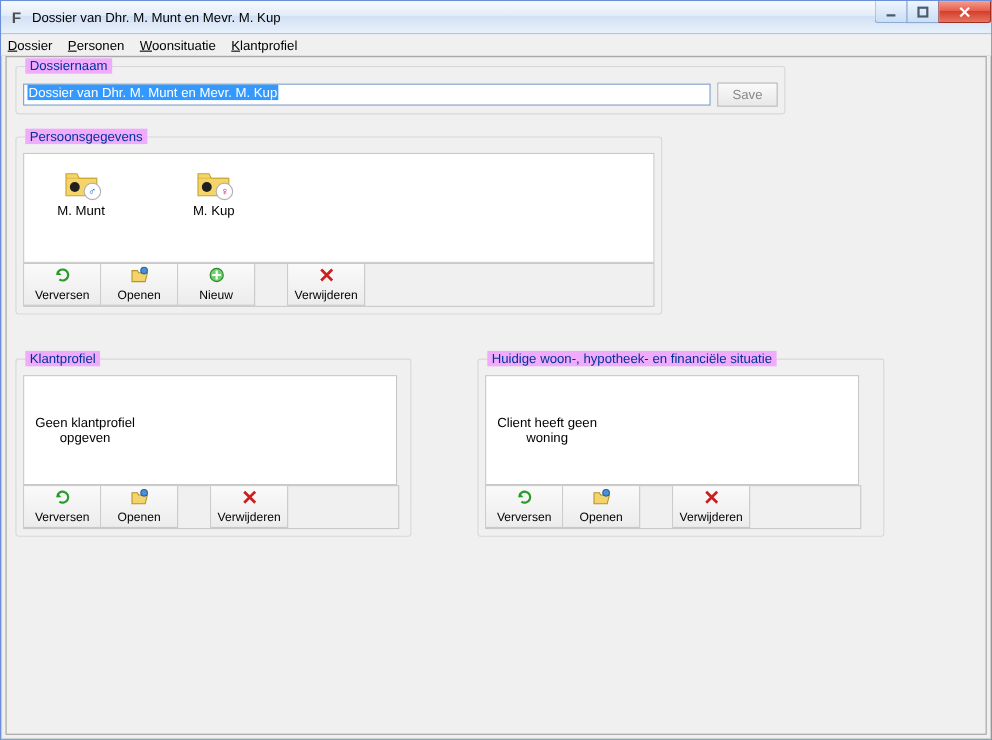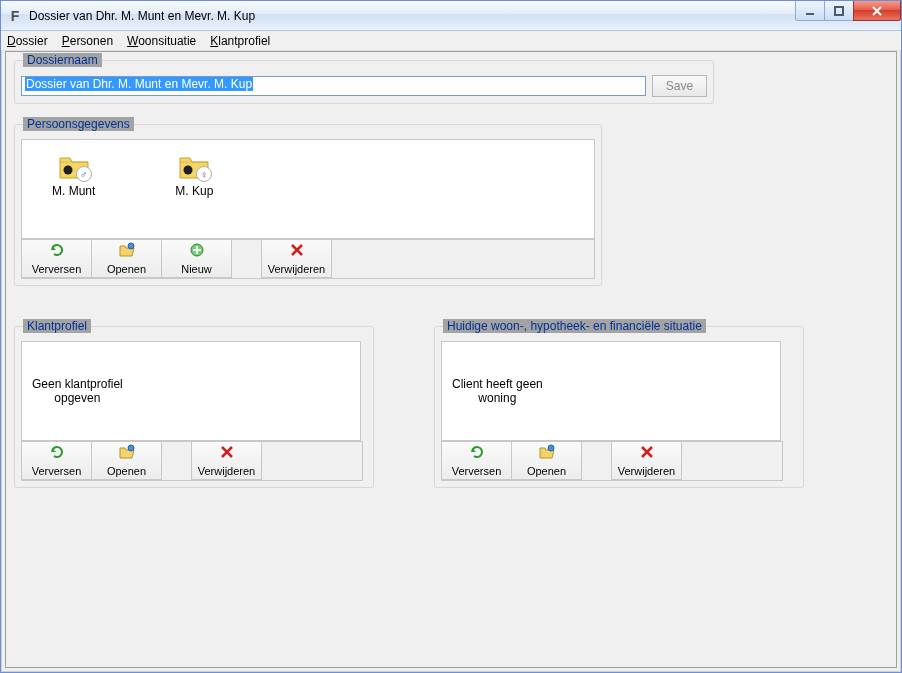--- a/index.html
+++ b/index.html
@@ -97,21 +97,21 @@
     border: 1px solid #d8d8d8;
     border-radius: 3px;
     padding: 14px 6px 6px 6px;
     margin-bottom: 20px;
     position: relative;
     background: #f0f0f0;
   }
   .group > .legend {
     position: absolute;
     top: -8px; left: 8px;
-    background: #a3a3a3;
+    background: #f0abfc;
     padding: 0 4px;
     color: #003399;
   }
 
   .row-name {
     display: flex; align-items: center; gap: 6px;
   }
   .dossier-input {
     flex: 1;
     height: 20px;

